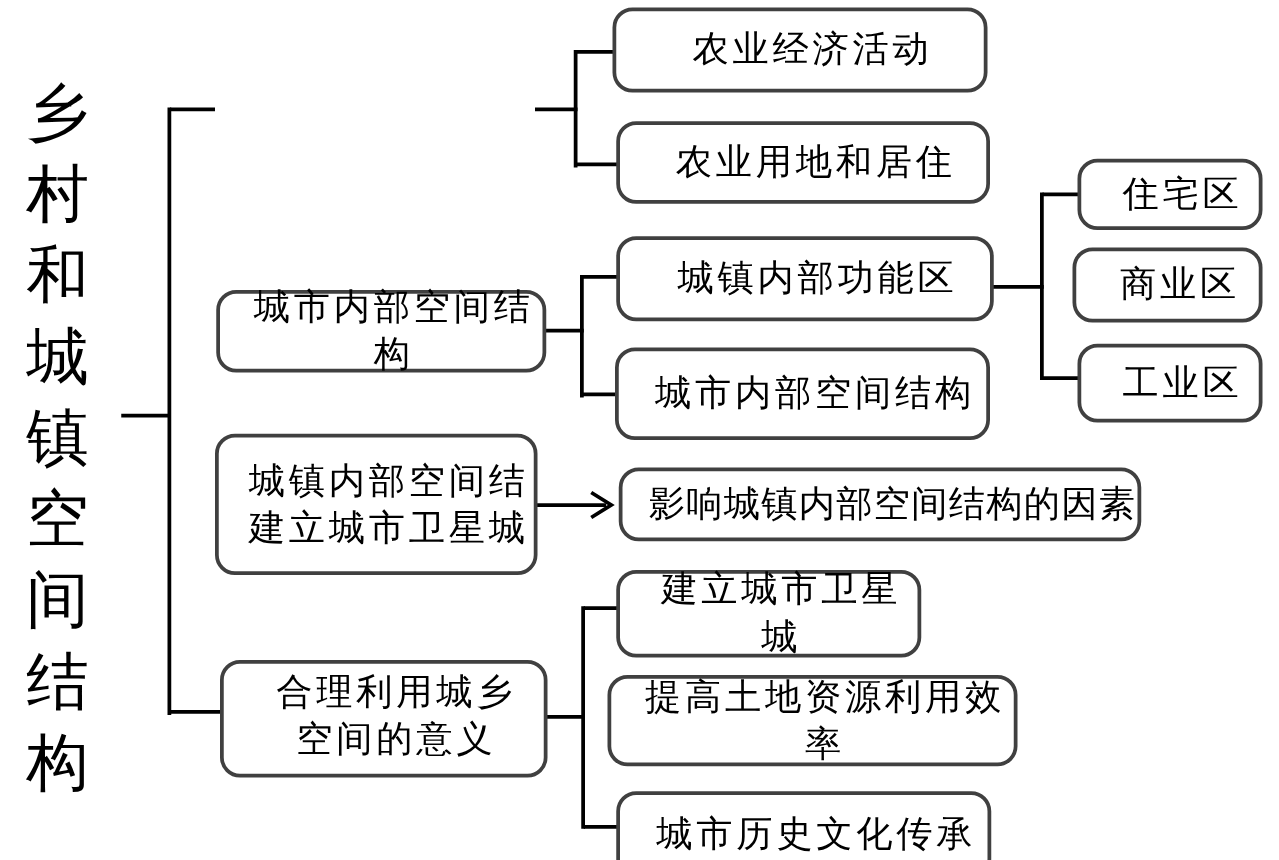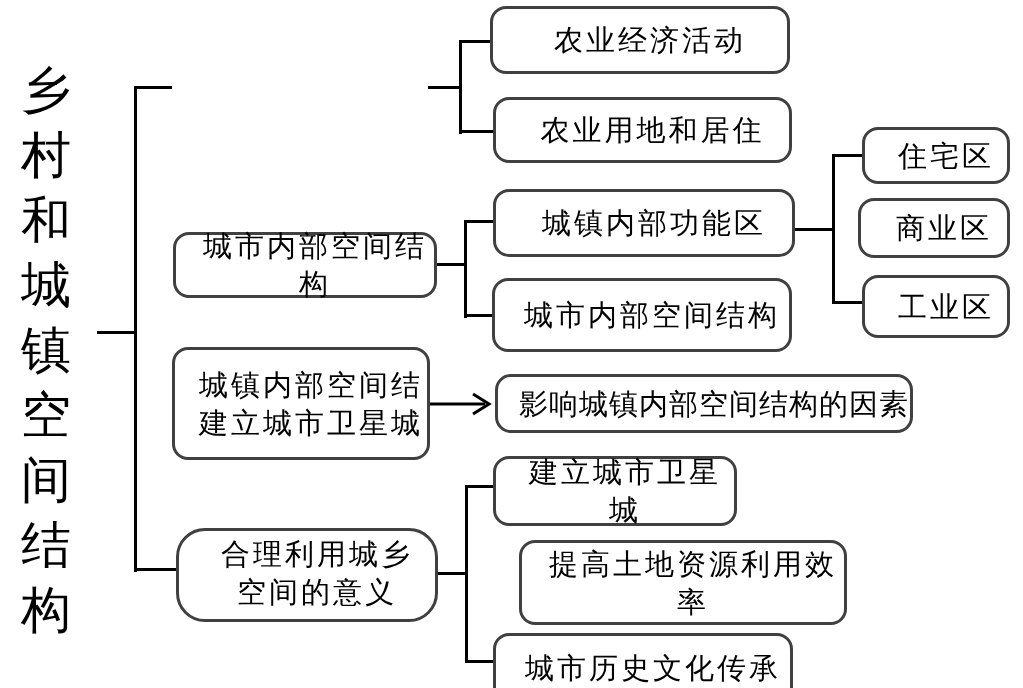--- a/index.html
+++ b/index.html
@@ -22,21 +22,21 @@
     align-items: center;
     justify-content: center;
     text-align: center;
     font-size: 29px;
     letter-spacing: 3px;
     line-height: 38px;
     white-space: pre-line;
     padding-left: 20px;
   }
   .box.tight { letter-spacing: 1px; }
-  .box.toptext { align-items: flex-start; padding-top: 4px; border-radius: 29px; }
+  .box.toptext { align-items: flex-start; padding-top: 4px; }
   .ln { position: absolute; background: #000000; }
   .root-label {
     position: absolute;
     left: 16px;
     top: 58px;
     width: 60px;
     font-size: 50px;
     line-height: 65px;
     text-align: center;
     word-break: break-all;
@@ -88,20 +88,20 @@
 建立城市卫星城</div>
   <div class="box toptext" style="left:176px;top:528px;width:262px;height:94px">合理利用城乡
 空间的意义</div>
 
   <div class="box" style="left:490px;top:6px;width:300px;height:68px">农业经济活动</div>
   <div class="box" style="left:493px;top:97px;width:299px;height:66px">农业用地和居住</div>
   <div class="box" style="left:493px;top:189px;width:302px;height:68px">城镇内部功能区</div>
   <div class="box" style="left:492px;top:278px;width:300px;height:74px">城市内部空间结构</div>
   <div class="box tight" style="left:495px;top:374px;width:418px;height:59px">影响城镇内部空间结构的因素</div>
   <div class="box" style="left:493px;top:456px;width:244px;height:70px">建立城市卫星城</div>
-  <div class="box" style="left:519px;top:540px;width:328px;height:85px">提高土地资源利用效率</div>
+  <div class="box" style="left:486px;top:540px;width:328px;height:73px">提高土地资源利用效率</div>
   <div class="box" style="left:493px;top:633px;width:300px;height:70px">城市历史文化传承</div>
 
   <div class="box" style="left:862px;top:127px;width:148px;height:57px">住宅区</div>
   <div class="box" style="left:858px;top:198px;width:152px;height:60px">商业区</div>
   <div class="box" style="left:862px;top:275px;width:148px;height:63px">工业区</div>
 
 </div>
 
 </body></html>

